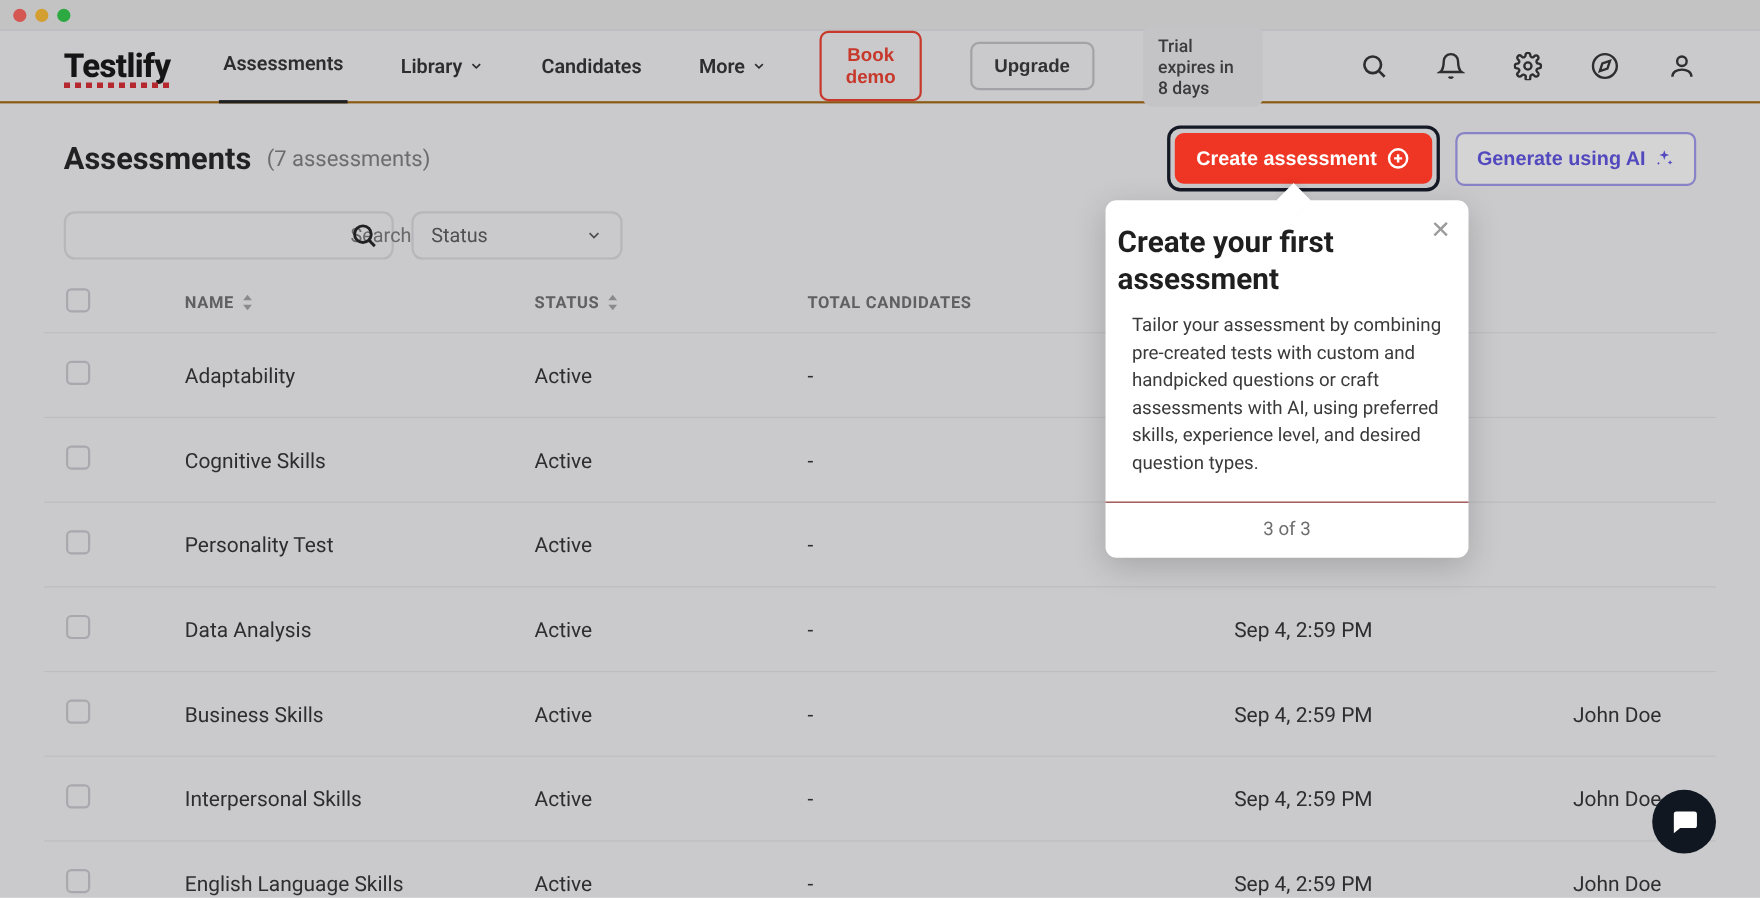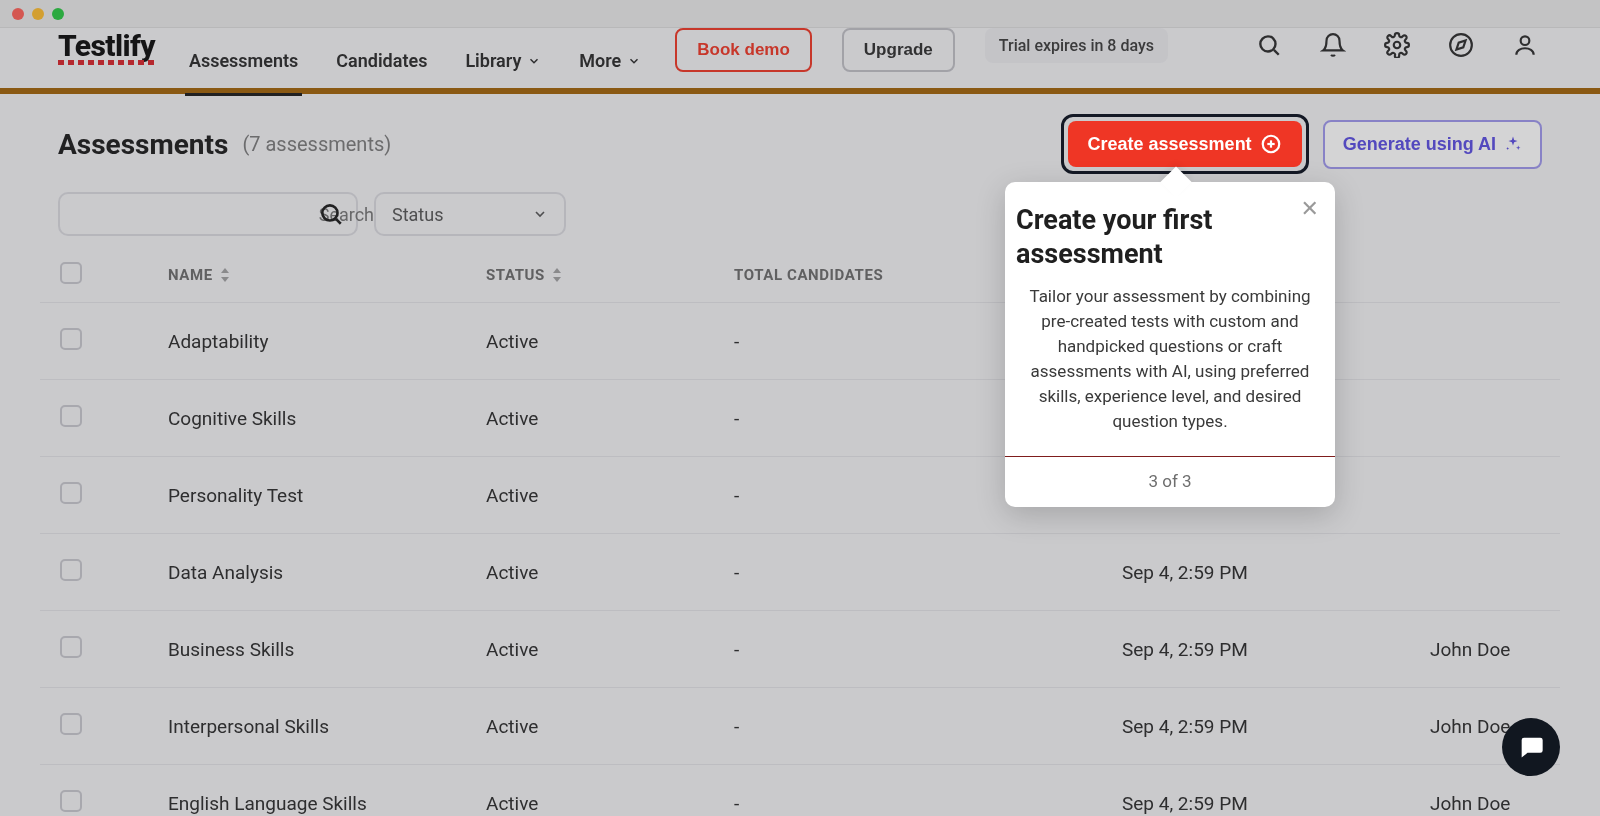--- a/index.html
+++ b/index.html
@@ -36,25 +36,25 @@
   }
   .dot{width:12px;height:12px;border-radius:50%;}
   .dot.red{background:#ff5f57;}
   .dot.yellow{background:#febc2e;}
   .dot.green{background:#28c840;}
 
   
   .topnav{
     height:66px;
     display:flex;
-    align-items:flex-start;
+    align-items:center;
     padding:0 58px;
-    gap:30px;
+    gap:44px;
     background:var(--bg);
-    border-bottom:6px solid #a16207;
+    border-bottom:2px solid #a16207;
   }
   .logo{
     font-weight:800;
     font-size:30px;
     letter-spacing:-0.6px;
     color:#0b0b0b;
     display:inline-block;
     position:relative;
   }
   .logo::after{
@@ -245,21 +245,21 @@
     box-shadow:-3px -3px 6px rgba(0,0,0,0.06);
   }
   .popover .close{
     position:absolute;top:14px;right:16px;
     font-size:22px;color:#9a9a9a;cursor:pointer;
   }
   .popover h2{
     font-size:27px;font-weight:700;margin:10px 11px 8px;line-height:1.25;
   }
   .popover p{
-    font-size:17px;color:#3a3a3a;line-height:1.48;margin:12px 24px 22px;text-align:center;
+    font-size:17px;color:#3a3a3a;line-height:1.48;margin:12px 24px 22px;
   }
   .popover .foot{
     border-top:1px solid #7f1d1d;
     text-align:center;
     padding:14px 0 16px;
     color:#6e6e6e;
     font-size:17px;
   }
 
   
@@ -282,27 +282,27 @@
 
 <div class="chrome">
   <span class="dot red"></span>
   <span class="dot yellow"></span>
   <span class="dot green"></span>
 </div>
 
 <div class="topnav">
   <span class="logo">Testlify</span>
   <span class="navlink active">Assessments</span>
-  <span class="navlink">Candidates</span>
   <span class="navlink">
     <span>Library</span>
     <svg class="chev" viewBox="0 0 24 24" fill="none" stroke="currentColor" stroke-width="2.5">
         <polyline points="6 9 12 15 18 9"></polyline>
       </svg>
   </span>
+  <span class="navlink">Candidates</span>
   <span class="navlink">
     <span>More</span>
     <svg class="chev" viewBox="0 0 24 24" fill="none" stroke="currentColor" stroke-width="2.5">
         <polyline points="6 9 12 15 18 9"></polyline>
       </svg>
   </span>
   <button class="btn outline-red">Book demo</button>
   <button class="btn outline-grey">Upgrade</button>
   <span class="trial-chip">Trial expires in 8 days</span>
   <span class="spacer"></span>

